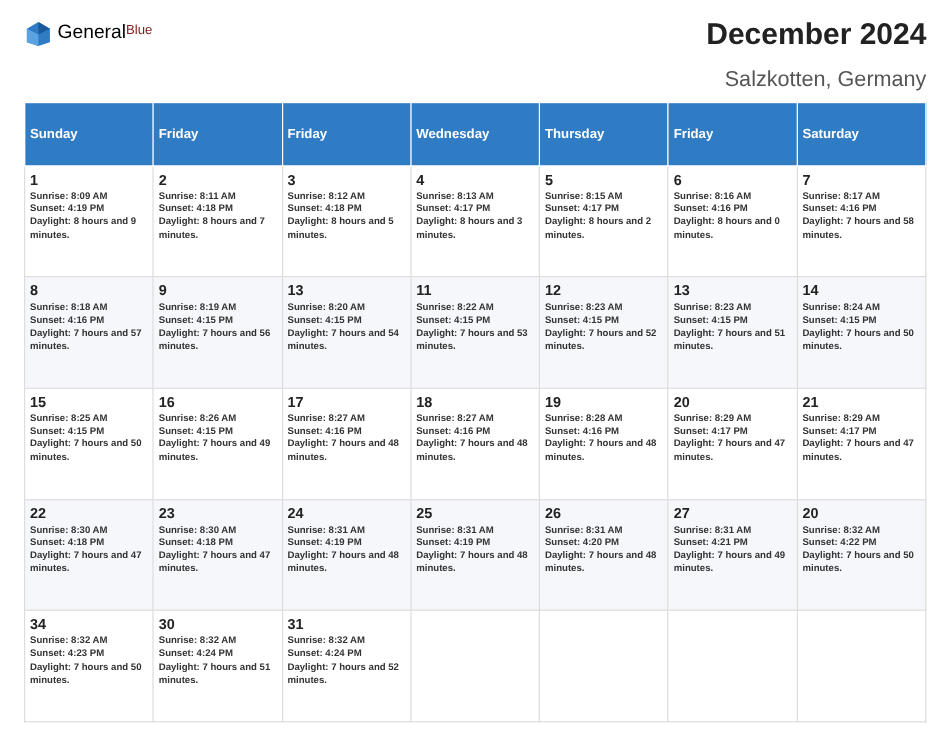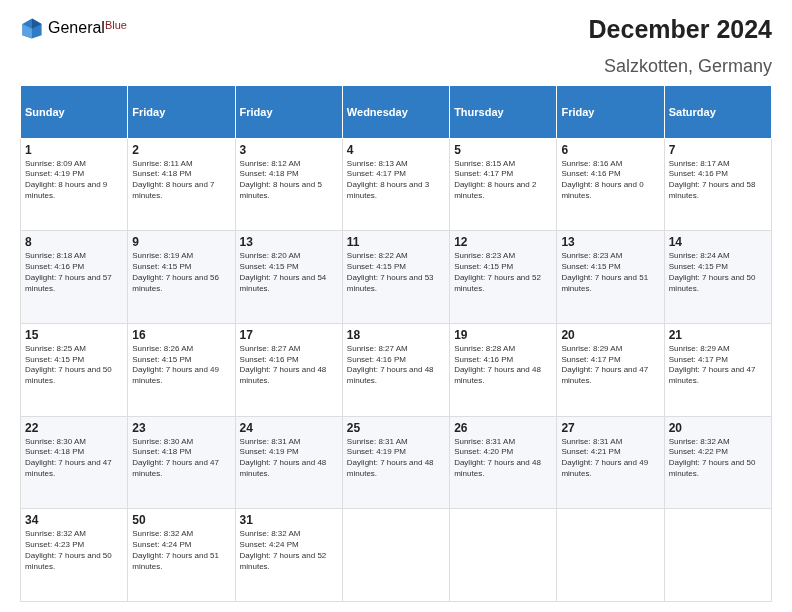--- a/index.html
+++ b/index.html
@@ -81,20 +81,21 @@
       font-size: 12px;
       font-weight: bold;
       color: #222;
       display: block;
       margin-bottom: 2px;
     }
     .day-info {
       font-size: 8px;
       color: #333;
       line-height: 1.35;
+      font-weight: bold;
     }
     .empty-cell {
       background: #fff !important;
     }
   </style>
 </head>
 <body>
 
 <div class="page">
   <div class="header">
@@ -247,21 +248,21 @@
             <span class="day-number">20</span>
             <div class="day-info">Sunrise: 8:32 AM<br>Sunset: 4:22 PM<br>Daylight: 7 hours and 50 minutes.</div>
           </td>
         </tr>
         <tr>
           <td>
             <span class="day-number">34</span>
             <div class="day-info">Sunrise: 8:32 AM<br>Sunset: 4:23 PM<br>Daylight: 7 hours and 50 minutes.</div>
           </td>
           <td>
-            <span class="day-number">50</span>
+            <span class="day-number">30</span>
             <div class="day-info">Sunrise: 8:32 AM<br>Sunset: 4:24 PM<br>Daylight: 7 hours and 51 minutes.</div>
           </td>
           <td>
             <span class="day-number">31</span>
             <div class="day-info">Sunrise: 8:32 AM<br>Sunset: 4:24 PM<br>Daylight: 7 hours and 52 minutes.</div>
           </td>
           <td class="empty-cell"></td>
           <td class="empty-cell"></td>
           <td class="empty-cell"></td>
           <td class="empty-cell"></td>

